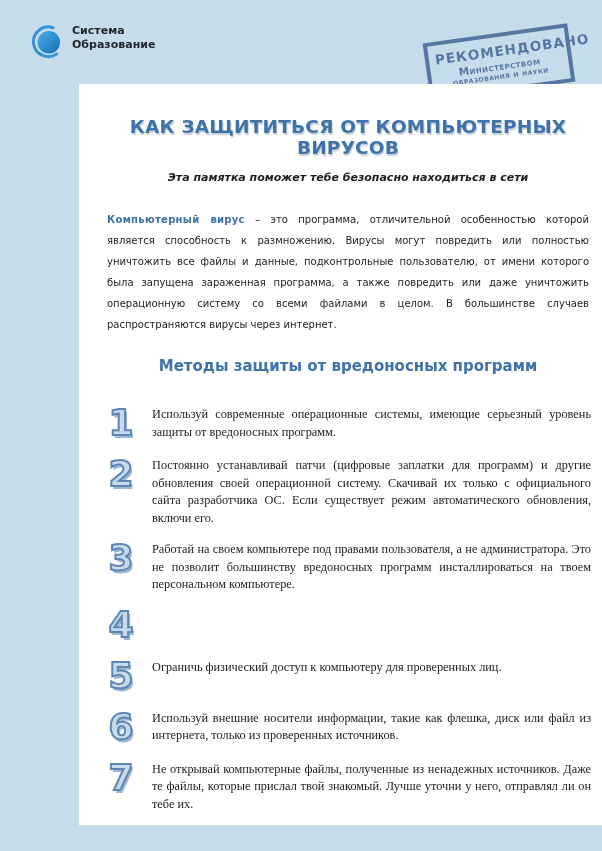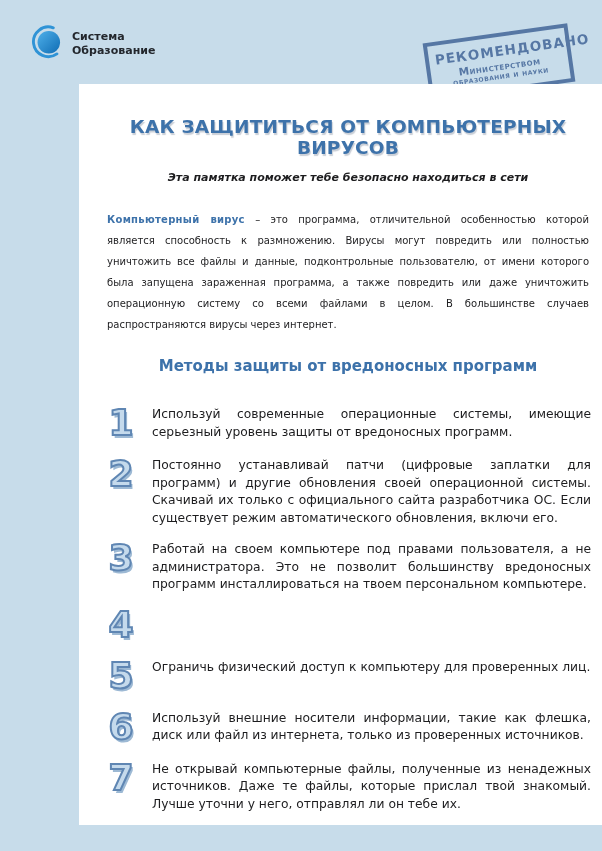--- a/index.html
+++ b/index.html
@@ -8,21 +8,21 @@
     --logo-text:#23272d;
   }
   *{box-sizing:border-box; margin:0; padding:0;}
   html,body{width:602px; height:851px;}
   body{
     background:var(--page-bg);
     font-family:"DejaVu Sans","Liberation Sans",sans-serif;
     position:relative; overflow:hidden; color:var(--text);
   }
   
-  .logo{position:absolute; left:29px; top:24px; display:flex; align-items:center; gap:7px;}
+  .logo{position:absolute; left:29px; top:24px; display:flex; align-items:flex-start; gap:7px;}
   .logo-icon{width:36px; height:40px; display:block;}
   .logo-text{font-size:11px; font-weight:bold; color:var(--logo-text); line-height:1.3;}
   
   .stamp{
     position:absolute; right:30px; top:33px; width:146px;
     transform:rotate(-8deg); transform-origin:center;
     border:4px solid var(--stamp); padding:6px 6px 7px;
     text-align:center; color:var(--stamp); opacity:0.92;
   }
   .stamp-line1{font-size:13.5px; font-weight:bold; letter-spacing:1px; white-space:nowrap;}
@@ -56,21 +56,21 @@
   .item{display:flex; gap:13px; align-items:flex-start; margin-bottom:13px; min-height:38px;}
   .item-number{
     flex:0 0 36px; width:36px; text-align:center;
     font-size:36px; line-height:36px; font-weight:bold;
     color:var(--num-fill);
     -webkit-text-stroke:2px var(--num-stroke);
     text-shadow:2px 3px 0 var(--num-shadow);
   }
   .item-text{
     flex:1; font-size:12.3px; line-height:17.5px; text-align:justify;
-    padding-top:1px; color:var(--text);
+    padding-top:1px; color:var(--text);font-family:Liberation Serif, serif;
   }
 </style>
 </head>
 <body>
 
 <div class="logo">
   <svg class="logo-icon" viewBox="0 0 40 44" aria-hidden="true">
     <defs>
       <linearGradient id="gl" x1="0" y1="0" x2="1" y2="1">
         <stop offset="0" stop-color="#4fb0ea"></stop>
@@ -100,21 +100,21 @@
 
   <div class="section-heading">Методы защиты от вредоносных программ</div>
 
   <div class="items">
     <div class="item">
       <div class="item-number">1</div>
       <div class="item-text">Используй современные операционные системы, имеющие серьезный уровень защиты от вредоносных программ.</div>
     </div>
     <div class="item">
       <div class="item-number">2</div>
-      <div class="item-text">Постоянно устанавливай патчи (цифровые заплатки для программ) и другие обновления своей операционной системы. Скачивай их только с официального сайта разработчика ОС. Если существует режим автоматического обновления, включи его.</div>
+      <div class="item-text">Постоянно устанавливай патчи (цифровые заплатки для программ) и другие обновления своей операционной систему. Скачивай их только с официального сайта разработчика ОС. Если существует режим автоматического обновления, включи его.</div>
     </div>
     <div class="item">
       <div class="item-number">3</div>
       <div class="item-text">Работай на своем компьютере под правами пользователя, а не администратора. Это не позволит большинству вредоносных программ инсталлироваться на твоем персональном компьютере.</div>
     </div>
     <div class="item">
       <div class="item-number">4</div>
     </div>
     <div class="item">
       <div class="item-number">5</div>

